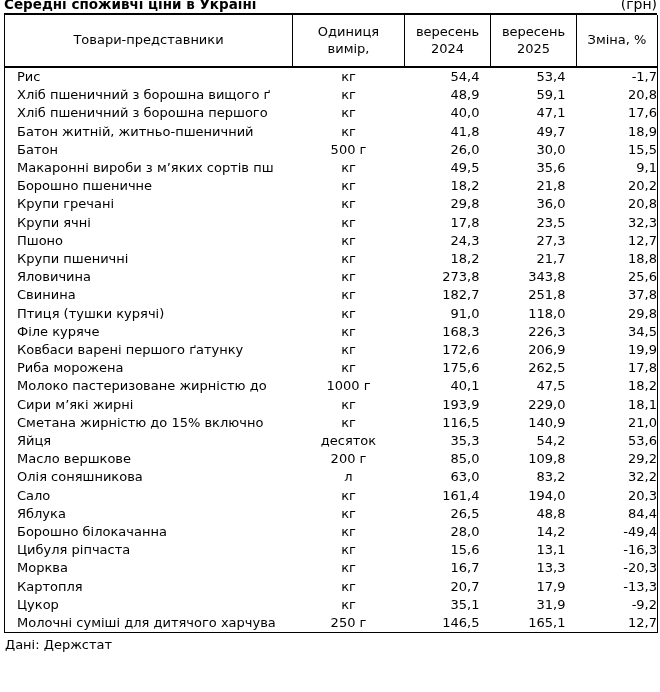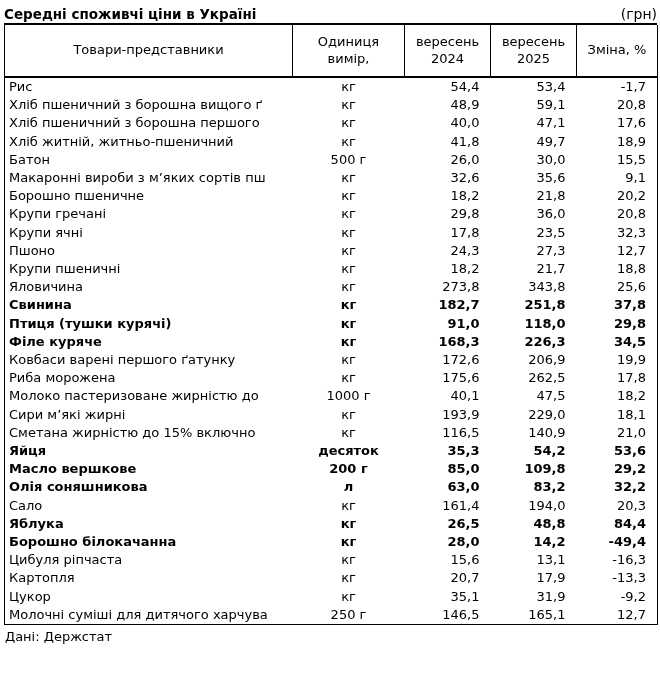--- a/index.html
+++ b/index.html
@@ -13,21 +13,21 @@
   }
   .page { padding: 1px 3px 0 4px; }
 
   .title-row {
     width: 653px;
     display: flex;
     justify-content: space-between;
     align-items: flex-end;
     border-bottom: 2px solid #000;
     padding-bottom: 1px;
-    height: 24px;
+    height: 14px;
   }
   .title { font-weight: bold; font-size: 13.5px; line-height: 16px; }
   .grn   { font-size: 14px; line-height: 15px; }
 
   table {
     border-collapse: collapse;
     table-layout: fixed;
     width: 653px;
     border: 1.5px solid #000;
     border-top: none;
@@ -46,25 +46,25 @@
   }
   tbody td {
     font-size: 13px;
     height: 18.2px;
     line-height: 18.2px;
     padding: 0;
     white-space: nowrap;
     overflow: hidden;
     vertical-align: middle;
   }
-  td.name { text-align: left;  padding-left: 4px; }
+  td.name { text-align: left;  padding-left: 12px; }
   td.unit { text-align: center; }
   td.num  { text-align: right; padding-right: 11px; }
-  td.chg  { text-align: right; padding-right: 11px; }
-  tr.bold td { font-weight: bold; }
+  td.chg  { text-align: right; padding-right: 0; }
+  tr.bold td { font-weight: normal; }
 
   .footer { font-size: 13px; padding: 4px 0 0 1px; }
 </style>
 </head>
 <body>
 
 <div class="page">
 
   <div class="title-row">
     <span class="title">Середні споживчі ціни в Україні</span>
@@ -104,37 +104,37 @@
       <td class="chg">20,8</td>
     </tr>
         <tr>
       <td class="name">Хліб пшеничний з борошна першого</td>
       <td class="unit">кг</td>
       <td class="num">40,0</td>
       <td class="num">47,1</td>
       <td class="chg">17,6</td>
     </tr>
         <tr>
-      <td class="name">Хліб житній, житньо-пшеничний</td>
+      <td class="name">Батон житній, житньо-пшеничний</td>
       <td class="unit">кг</td>
       <td class="num">41,8</td>
       <td class="num">49,7</td>
       <td class="chg">18,9</td>
     </tr>
         <tr>
       <td class="name">Батон</td>
       <td class="unit">500 г</td>
       <td class="num">26,0</td>
       <td class="num">30,0</td>
       <td class="chg">15,5</td>
     </tr>
         <tr>
       <td class="name">Макаронні вироби з м’яких сортів пш</td>
       <td class="unit">кг</td>
-      <td class="num">32,6</td>
+      <td class="num">49,5</td>
       <td class="num">35,6</td>
       <td class="chg">9,1</td>
     </tr>
         <tr>
       <td class="name">Борошно пшеничне</td>
       <td class="unit">кг</td>
       <td class="num">18,2</td>
       <td class="num">21,8</td>
       <td class="chg">20,2</td>
     </tr>
@@ -272,20 +272,27 @@
       <td class="chg">-49,4</td>
     </tr>
         <tr>
       <td class="name">Цибуля ріпчаста</td>
       <td class="unit">кг</td>
       <td class="num">15,6</td>
       <td class="num">13,1</td>
       <td class="chg">-16,3</td>
     </tr>
         <tr>
+      <td class="name">Морква</td>
+      <td class="unit">кг</td>
+      <td class="num">16,7</td>
+      <td class="num">13,3</td>
+      <td class="chg">-20,3</td>
+    </tr>
+        <tr>
       <td class="name">Картопля</td>
       <td class="unit">кг</td>
       <td class="num">20,7</td>
       <td class="num">17,9</td>
       <td class="chg">-13,3</td>
     </tr>
         <tr>
       <td class="name">Цукор</td>
       <td class="unit">кг</td>
       <td class="num">35,1</td>

